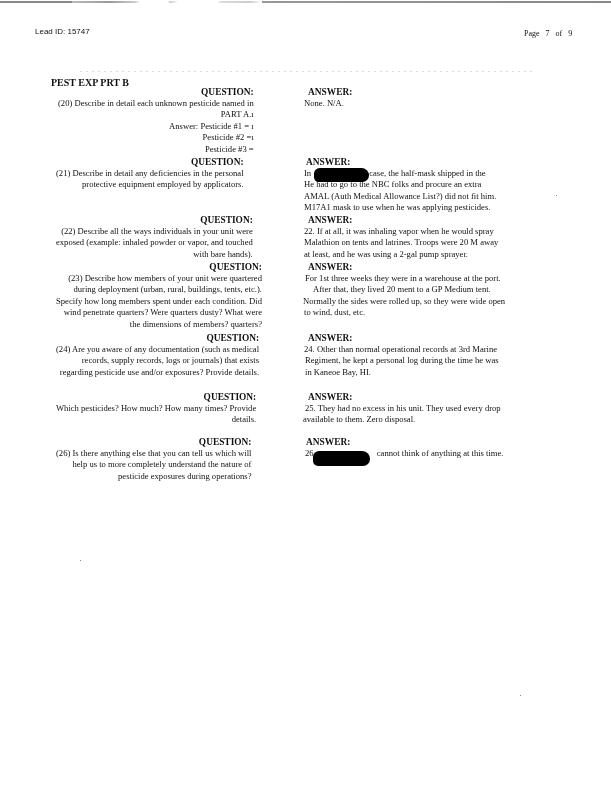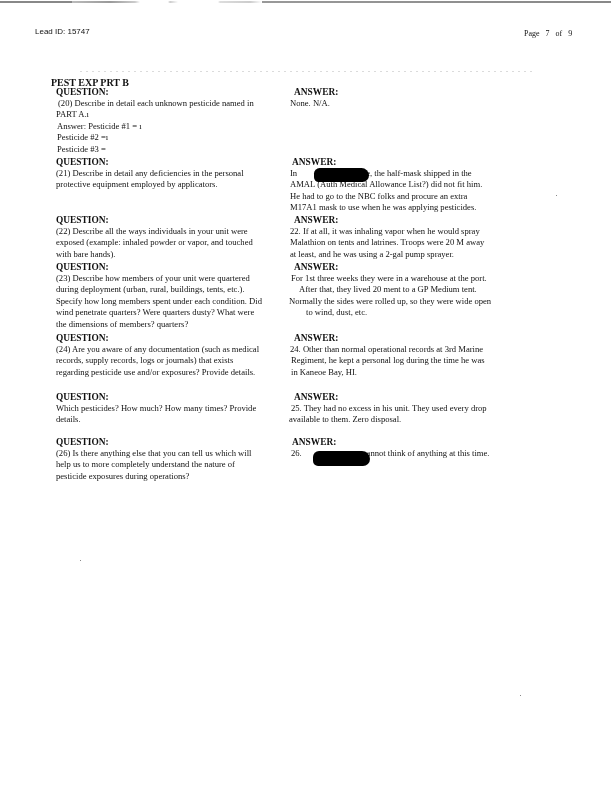--- a/index.html
+++ b/index.html
@@ -63,22 +63,22 @@
       font-size: 8.6px;
       line-height: 11.4px;
       white-space: nowrap;
     }
     .label {
       font-weight: bold;
       font-size: 9.4px;
       line-height: 11px;
       display: block;
     }
-    .q { left: 56px; }
-    .a { left: 290px; }
+    .q { left: 56px; text-align: right; }
+    .a { left: 304px; }
     .q .label { margin-left: 0; }
     .a .label { margin-left: 2px; }
     .line { display: block; }
     .redact {
       display: inline-block;
       background: #000;
       border-radius: 6px 8px 7px 5px;
       vertical-align: middle;
     }
     .redact-21 {
@@ -129,22 +129,22 @@
 <div class="block q" style="top:157px;">
   <span class="label">QUESTION:</span>
   <span class="line">(21)  Describe in detail any deficiencies in the personal</span>
   <span class="line">protective equipment employed by applicators.</span>
 </div>
 <div class="block a" style="top:157px;">
   <span class="label" style="margin-left:2px">ANSWER:</span>
   <span class="line">
     <span>In</span><span style="display:inline-block;width:58px"></span><span>case, the half-mask shipped in the</span>
   </span>
+  <span class="line">He had to go to the NBC folks and procure an extra</span>
   <span class="line">AMAL (Auth Medical Allowance List?) did not fit him.</span>
-  <span class="line">He had to go to the NBC folks and procure an extra</span>
   <span class="line">M17A1 mask to use when he was applying pesticides.</span>
 </div>
 <div class="redact redact-21"></div>
 
 <div class="block q" style="top:215px;">
   <span class="label">QUESTION:</span>
   <span class="line">(22)  Describe all the ways individuals in your unit were</span>
   <span class="line">exposed (example: inhaled powder or vapor, and touched</span>
   <span class="line">with bare hands).</span>
 </div>
@@ -161,21 +161,21 @@
   <span class="line">during deployment (urban, rural, buildings, tents, etc.).</span>
   <span class="line">Specify how long members spent under each condition.  Did</span>
   <span class="line">wind penetrate quarters?  Were quarters dusty?  What were</span>
   <span class="line">the dimensions of members? quarters?</span>
 </div>
 <div class="block a" style="top:262px;">
   <span class="label" style="margin-left:4px">ANSWER:</span>
   <span class="line" style="margin-left:1px">For 1st three weeks they were in a warehouse at the port.</span>
   <span class="line" style="margin-left:9px">After that, they lived 20 ment to a GP Medium tent.</span>
   <span class="line" style="margin-left:-1px">Normally the sides were rolled up, so they were wide open</span>
-  <span class="line" style="margin-left:16px">to wind, dust, etc.</span>
+  <span class="line" style="margin-left:0">to wind, dust, etc.</span>
 </div>
 
 <div class="block q" style="top:333px;">
   <span class="label">QUESTION:</span>
   <span class="line">(24)  Are you aware of any documentation (such as medical</span>
   <span class="line">records, supply records, logs or journals) that exists</span>
   <span class="line">regarding pesticide use and/or exposures?  Provide details.</span>
 </div>
 <div class="block a" style="top:333px;">
   <span class="label" style="margin-left:4px">ANSWER:</span>

